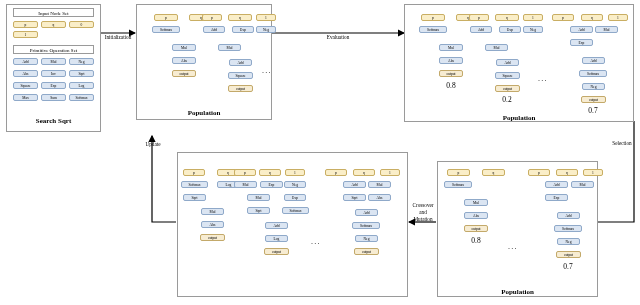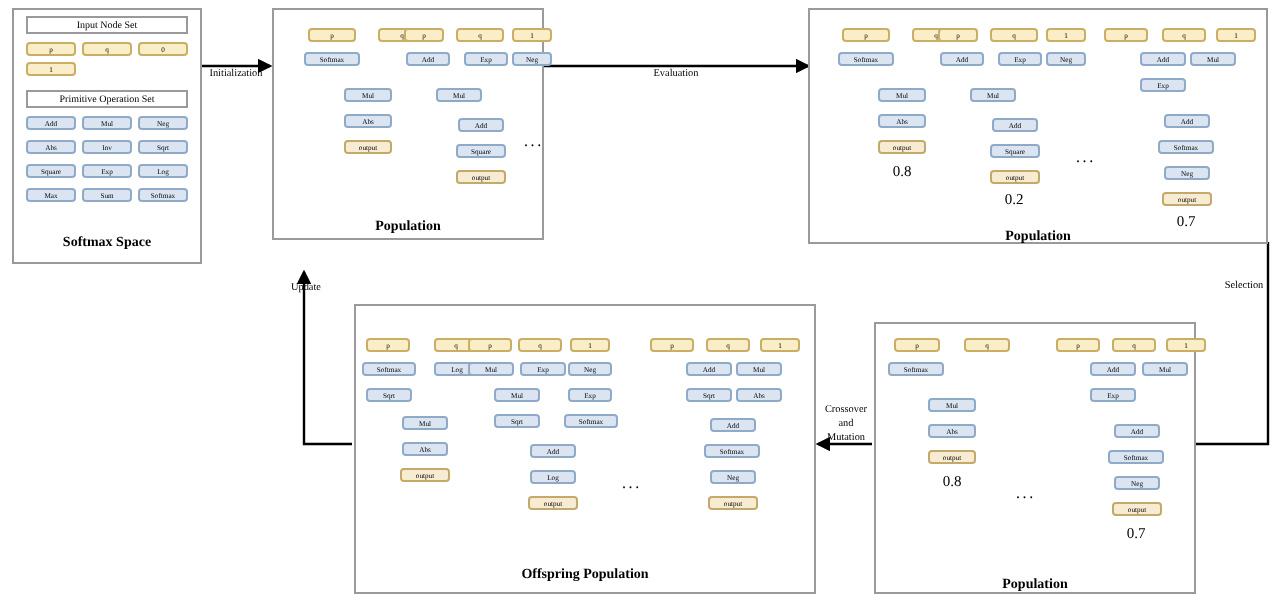--- a/index.html
+++ b/index.html
@@ -156,21 +156,21 @@
   <div class="node n-op" style="left:69px;top:58px;width:25px;">Neg</div>
   <div class="node n-op" style="left:13px;top:70px;width:25px;">Abs</div>
   <div class="node n-op" style="left:41px;top:70px;width:25px;">Inv</div>
   <div class="node n-op" style="left:69px;top:70px;width:25px;">Sqrt</div>
   <div class="node n-op" style="left:13px;top:82px;width:25px;">Square</div>
   <div class="node n-op" style="left:41px;top:82px;width:25px;">Exp</div>
   <div class="node n-op" style="left:69px;top:82px;width:25px;">Log</div>
   <div class="node n-op" style="left:13px;top:94px;width:25px;">Max</div>
   <div class="node n-op" style="left:41px;top:94px;width:25px;">Sum</div>
   <div class="node n-op" style="left:69px;top:94px;width:25px;">Softmax</div>
-  <div class="box-title" style="left:6px;top:117px;width:95px;">Softmax Space</div>
+  <div class="box-title" style="left:6px;top:117px;width:95px;">Search Sqrt</div>
 
   <div class="box" style="left:136px;top:4px;width:136px;height:116px;"></div>
 
   <div class="node n-input" style="left:154px;top:14px;width:24px;">p</div>
   <div class="node n-input" style="left:189px;top:14px;width:24px;">q</div>
   <div class="node n-op" style="left:152px;top:26px;width:28px;">Softmax</div>
   <div class="node n-op" style="left:172px;top:44px;width:24px;">Mul</div>
   <div class="node n-op" style="left:172px;top:57px;width:24px;">Abs</div>
   <div class="node n-out" style="left:172px;top:70px;width:24px;">output</div>
 
@@ -281,21 +281,20 @@
   <div class="node n-op" style="left:343px;top:181px;width:23px;">Add</div>
   <div class="node n-op" style="left:368px;top:181px;width:23px;">Mul</div>
   <div class="node n-op" style="left:343px;top:194px;width:23px;">Sqrt</div>
   <div class="node n-op" style="left:368px;top:194px;width:23px;">Abs</div>
   <div class="node n-op" style="left:355px;top:209px;width:23px;">Add</div>
   <div class="node n-op" style="left:352px;top:222px;width:28px;">Softmax</div>
   <div class="node n-op" style="left:355px;top:235px;width:23px;">Neg</div>
   <div class="node n-out" style="left:354px;top:248px;width:25px;">output</div>
 
   <div class="dots" style="left:311px;top:237px;">...</div>
-  <div class="box-title" style="left:177px;top:283px;width:231px;">Offspring Population</div>
 
   <div class="lbl" style="left:93px;top:34px;width:50px;">Initialization</div>
   <div class="lbl" style="left:313px;top:34px;width:50px;">Evaluation</div>
   <div class="lbl" style="left:602px;top:140px;width:40px;">Selection</div>
   <div class="lbl" style="left:133px;top:141px;width:40px;">Update</div>
   <div class="lbl" style="left:405px;top:202px;width:36px;">Crossover</div>
   <div class="lbl" style="left:405px;top:209px;width:36px;">and</div>
   <div class="lbl" style="left:405px;top:216px;width:36px;">Mutation</div>
 
 </div>

